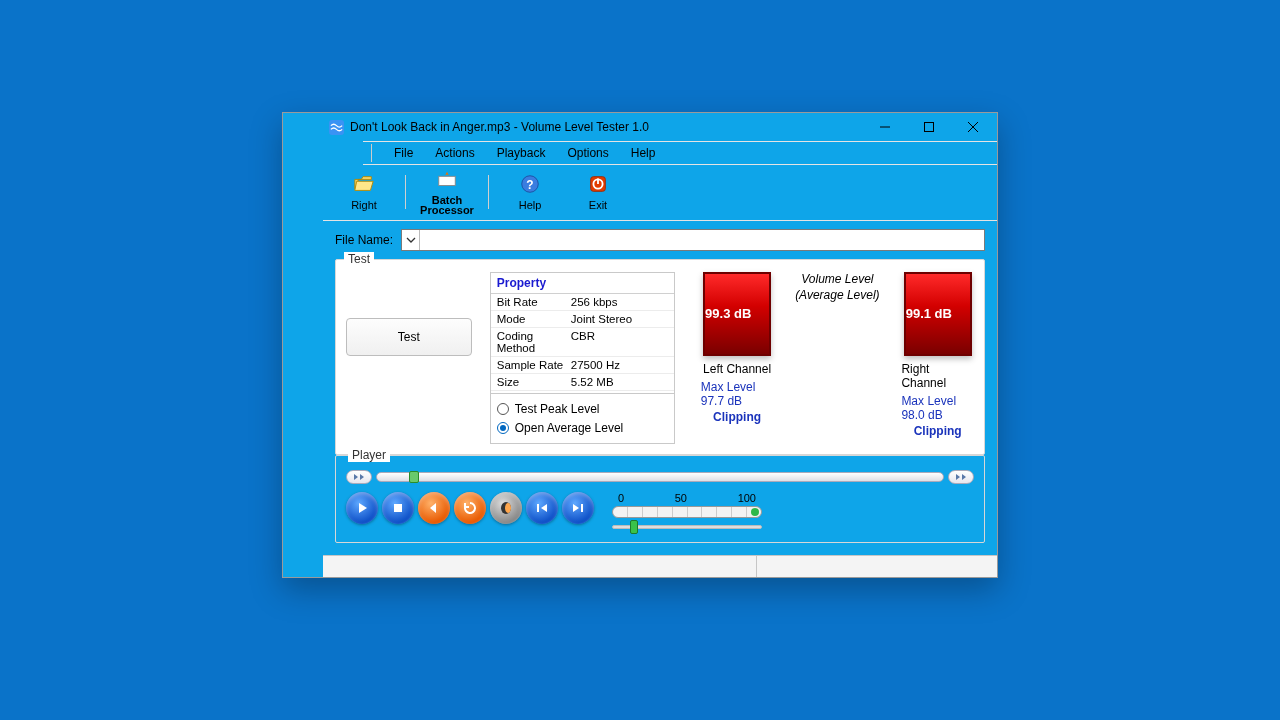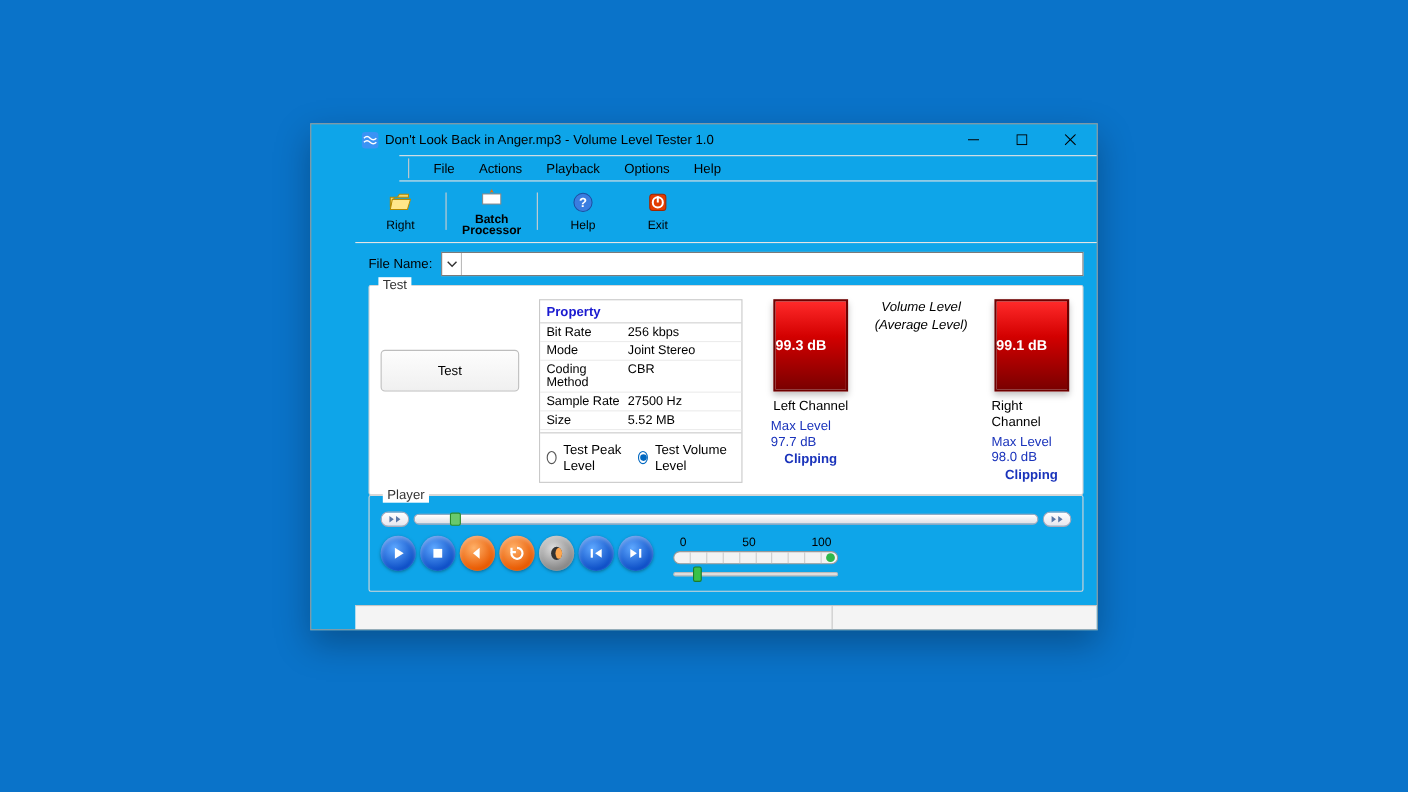--- a/index.html
+++ b/index.html
@@ -90,21 +90,21 @@
   .groupbox > .legend{position:absolute;top:-8px;left:8px;background:#fff;padding:0 4px;font-size:12px;color:#333;}
   .test-row{display:flex;align-items:flex-start;gap:18px;}
   .test-button{width:150px;height:38px;border:1px solid #bdbdbd;border-radius:4px;background:linear-gradient(#fdfdfd,#f0f0f0);display:flex;align-items:center;justify-content:center;font-size:12px;margin-top:46px;}
 
   .prop-card{border:1px solid #c9c9c9;width:185px;display:flex;flex-direction:column;padding-bottom:4px;}
   .prop-header{font-weight:bold;color:#1a1ad0;border-bottom:1px solid #d0d0d0;padding:3px 6px;font-size:12px;}
   .prop-row{display:flex;font-size:11.5px;border-bottom:1px solid #ececec;}
   .prop-row:last-of-type{border-bottom:none;}
   .prop-k{width:80px;padding:2px 4px 2px 6px;}
   .prop-v{padding:2px 0;}
-  .radios{padding:8px 6px 4px 6px;display:flex;flex-direction:row;gap:5px;font-size:12px;}
+  .radios{padding:8px 6px 4px 6px;display:flex;flex-direction:column;gap:5px;font-size:12px;}
   .radio{display:flex;align-items:center;gap:6px;}
   .radio .dot{width:12px;height:12px;border:1px solid #555;border-radius:50%;display:flex;align-items:center;justify-content:center;}
   .radio.sel .dot{border-color:#0067c0;}
   .radio.sel .dot .inner{width:6px;height:6px;background:#0067c0;border-radius:50%;}
 
   .vol-block{display:flex;flex-direction:column;align-items:center;gap:2px;}
   .vol-title{font-size:12px;text-align:center;line-height:1.2;font-style:italic;}
   .meters{display:flex;gap:14px;align-items:flex-start;}
   .meter-wrap{display:flex;flex-direction:column;align-items:center;}
   .meter{width:68px;height:84px;border:2px solid #6e0000;background:linear-gradient(to bottom,#ff2a2a 0%,#d30000 40%,#7a0000 100%);display:flex;align-items:center;justify-content:flex-start;color:#fff;font-weight:bold;font-size:13px;box-shadow:0 3px 6px rgba(0,0,0,.25);}
@@ -277,21 +277,21 @@
           <div style="border-top:1px solid #c9c9c9;margin-top:2px;"></div>
           <div class="radios">
             <div class="radio">
                 <div class="dot"></div>
                 <span>Test Peak Level</span>
               </div>
             <div class="radio sel">
                 <div class="dot">
                   <div class="inner"></div>
                 </div>
-                <span>Test Volume Level</span>
+                <span>Open Average Level</span>
               </div>
           </div>
         </div>
       </div>
 
       <div class="meters" style="margin-left:8px;">
         <div class="meter-wrap">
           <div class="meter">
               <span>99.3 dB</span>
             </div>

